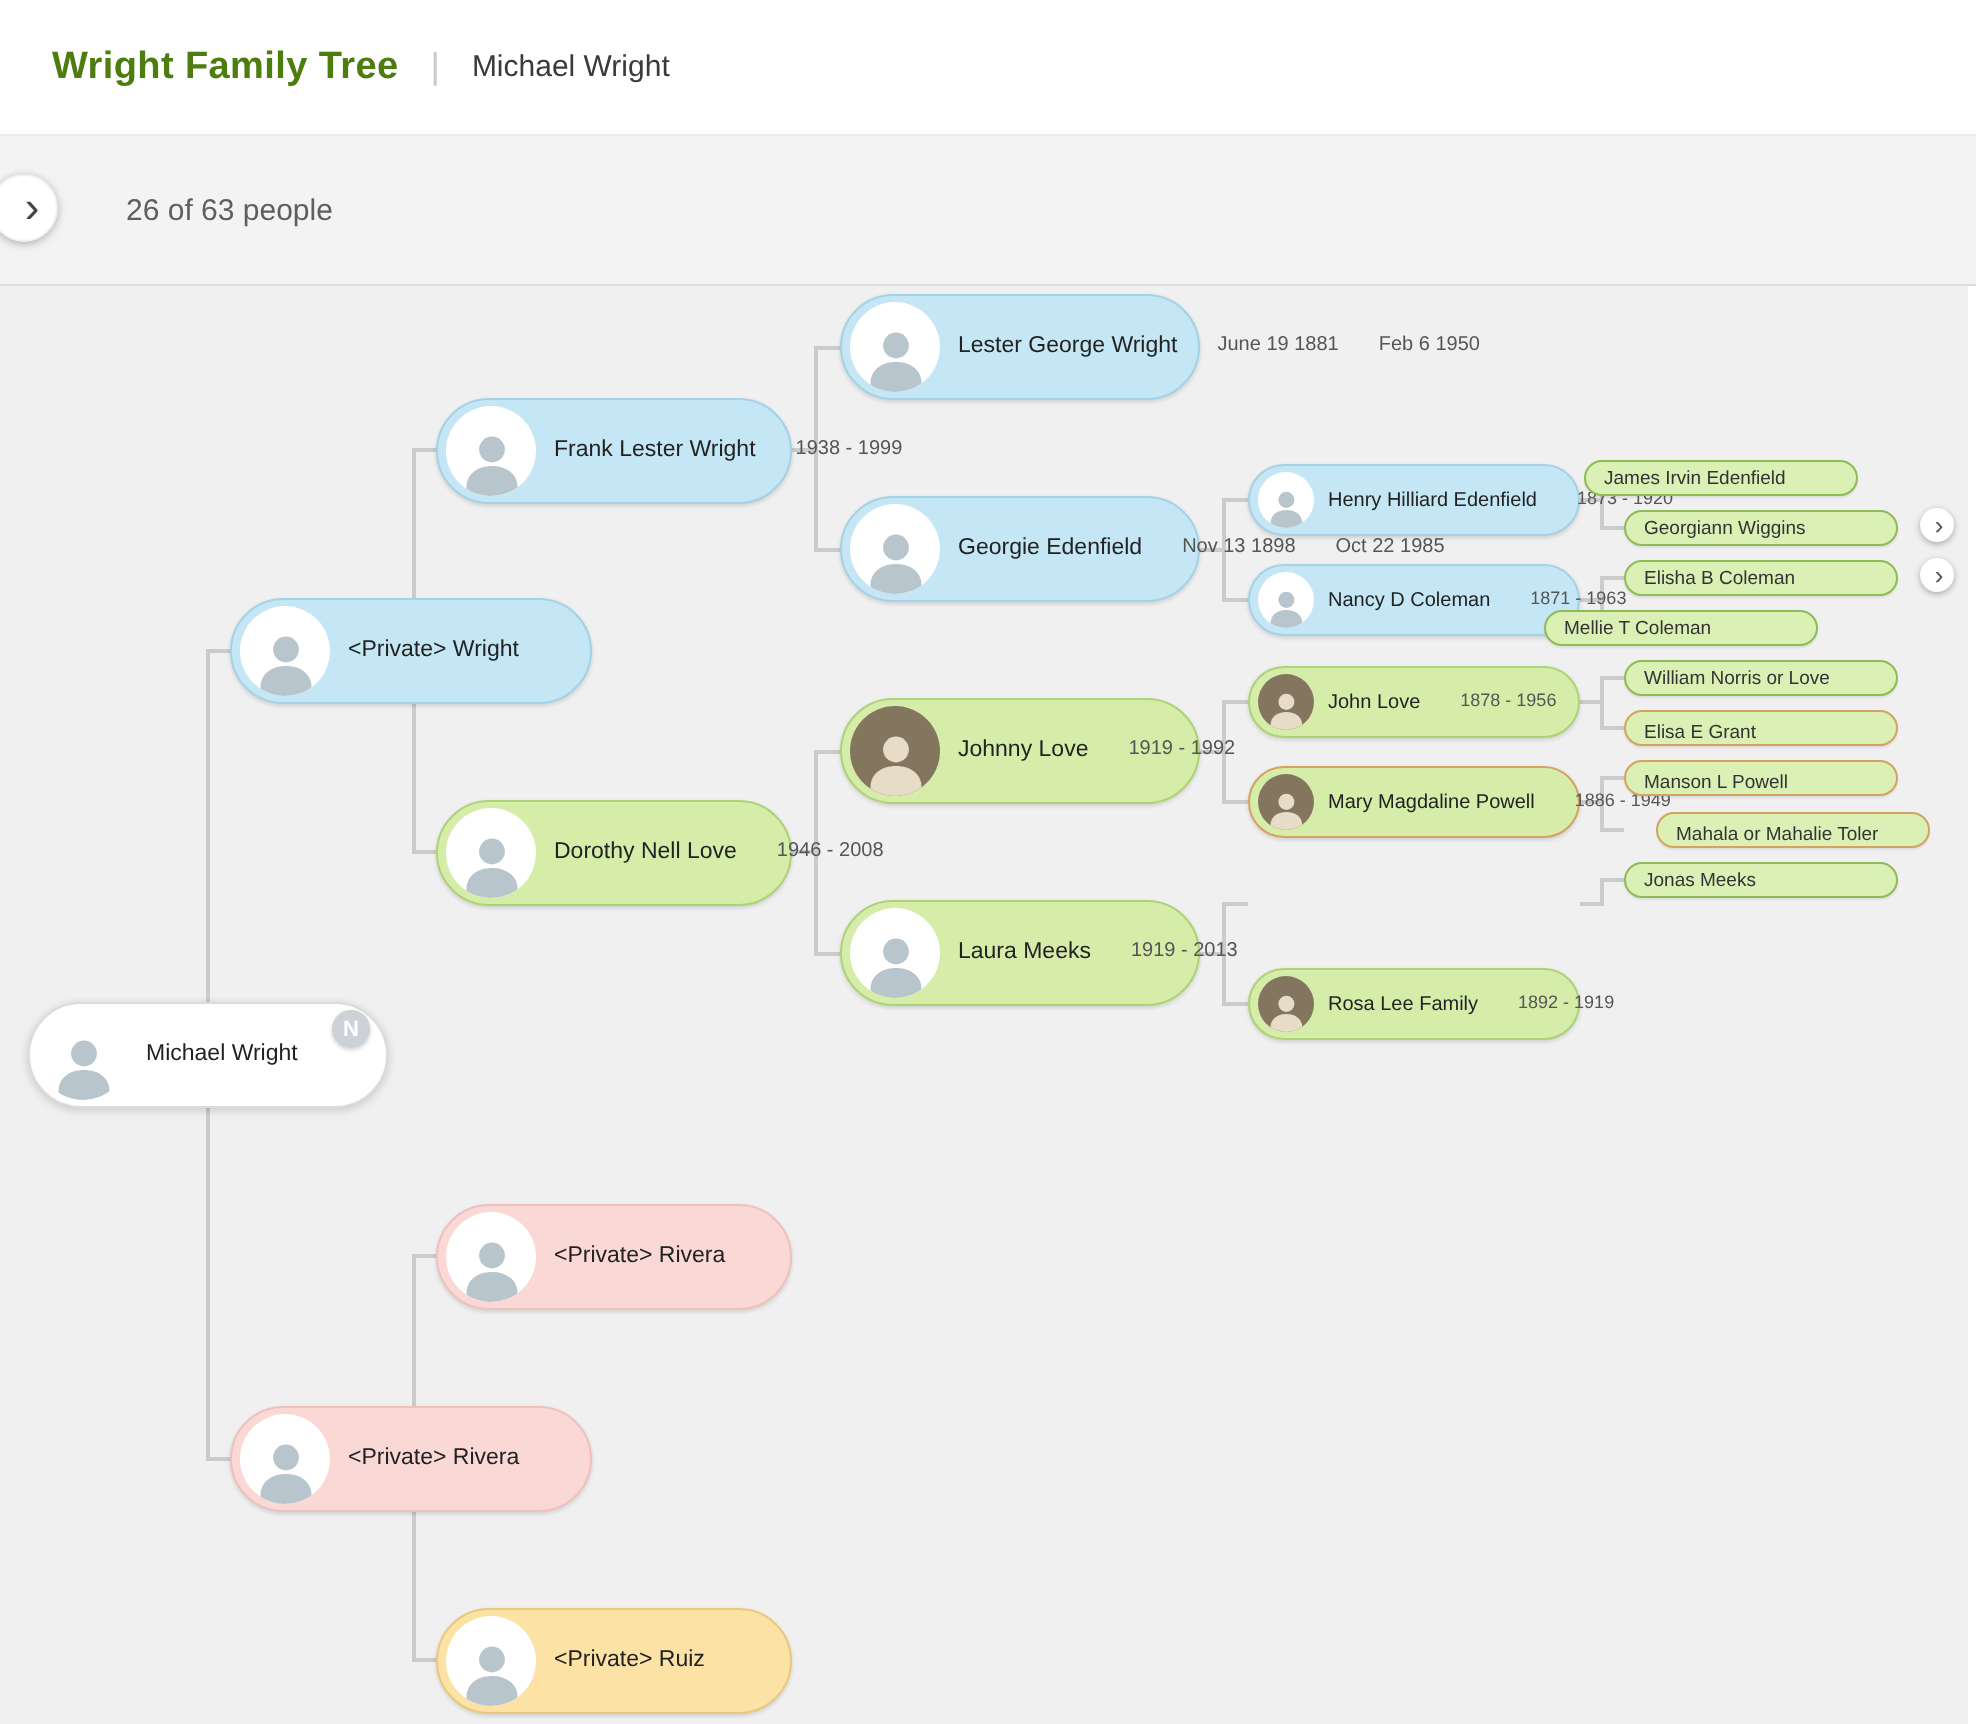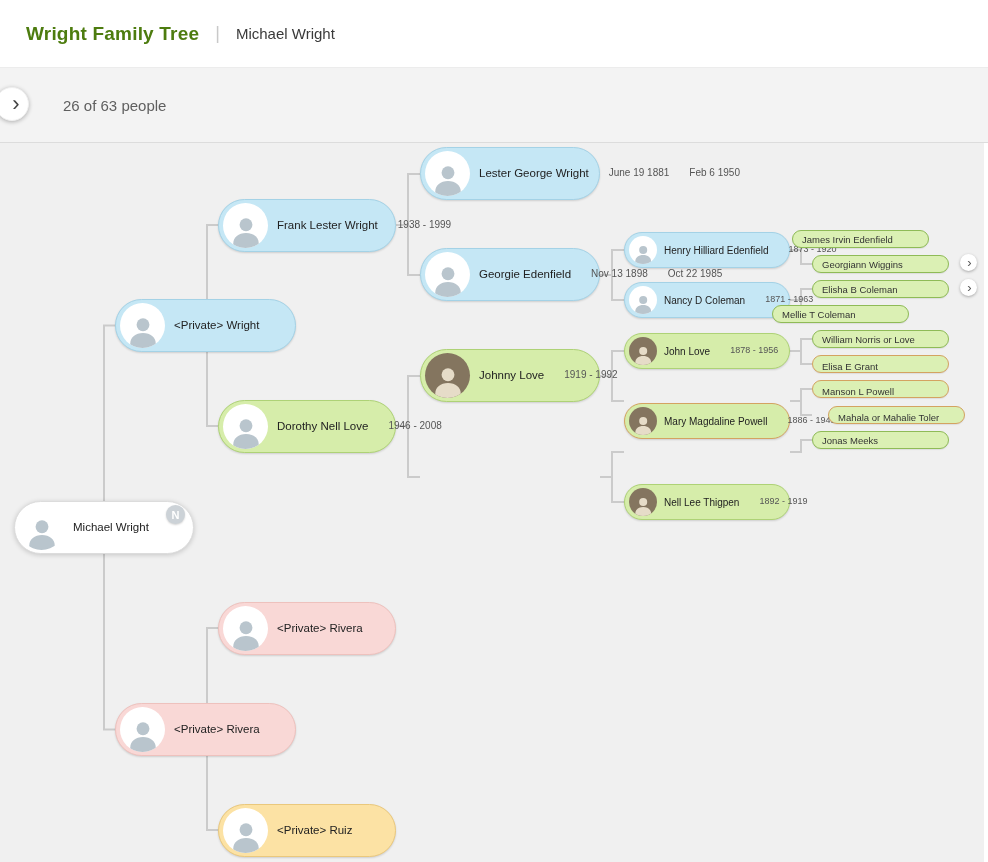--- a/index.html
+++ b/index.html
@@ -21,21 +21,21 @@
   .connectors path{stroke:var(--line);stroke-width:2;fill:none;}
 
   .node{position:absolute;display:flex;align-items:center;border:1px solid;border-radius:999px;box-shadow:0 1px 2px rgba(0,0,0,.14);cursor:pointer;}
   .node.lg{height:53px;padding:0 8px 0 4px;}
   .node.md{height:36px;padding:0 6px 0 4px;}
   .blue{background:var(--blue_bg);border-color:var(--blue_border);}
   .green{background:var(--green_bg);border-color:var(--green_border);}
   .pink{background:var(--pink_bg);border-color:var(--pink_border);}
   .yellow{background:var(--yellow_bg);border-color:var(--yellow_border);}
   .white{background:var(--white_bg);border-color:var(--white_border);box-shadow:0 1px 5px rgba(0,0,0,.18);}
-  .node.tan{border-color:var(--tan_border);margin-top:20px;}
+  .node.tan{border-color:var(--tan_border);}
 
   .avatar{flex:0 0 auto;border-radius:50%;background:#fff;overflow:hidden;display:flex;align-items:flex-end;justify-content:center;}
   .lg .avatar{width:45px;height:45px;margin-right:9px;}
   .md .avatar{width:28px;height:28px;margin-right:7px;}
   .avatar svg{width:80%;height:80%;display:block;}
   .avatar svg .sil{fill:var(--silhouette);}
   .avatar.photo{background:var(--photo_bg);}
   .avatar.photo svg .sil{fill:var(--photo_fg);}
 
   .ntext{display:flex;flex-direction:row;min-width:0;gap:20px;}
@@ -197,20 +197,32 @@
           <circle class="sil" cx="12" cy="8.5" r="4.3"></circle>
           <path class="sil" d="M12 14c-5 0-8.5 2.8-8.5 7v3.5h17V21c0-4.2-3.5-7-8.5-7z"></path>
         </svg>
     </span>
     <span class="ntext">
       <span class="nname">Johnny Love</span>
       <span class="ndates">1919 - 1992</span>
     </span>
   </div>
 
+  <div class="node lg green" style="left:420px;top:307px;width:180px">
+    <span class="avatar">
+      <svg viewBox="0 0 24 24">
+          <circle class="sil" cx="12" cy="8.5" r="4.3"></circle>
+          <path class="sil" d="M12 14c-5 0-8.5 2.8-8.5 7v3.5h17V21c0-4.2-3.5-7-8.5-7z"></path>
+        </svg>
+    </span>
+    <span class="ntext">
+      <span class="nname">Laura Meeks</span>
+      <span class="ndates">1919 - 2013</span>
+    </span>
+  </div>
 
   <div class="node md blue" style="left:624px;top:89px;width:166px">
     <span class="avatar">
       <svg viewBox="0 0 24 24">
           <circle class="sil" cx="12" cy="8.5" r="4.3"></circle>
           <path class="sil" d="M12 14c-5 0-8.5 2.8-8.5 7v3.5h17V21c0-4.2-3.5-7-8.5-7z"></path>
         </svg>
     </span>
     <span class="ntext">
       <span class="nname">Henry Hilliard Edenfield</span>
@@ -259,21 +271,21 @@
 
 
   <div class="node md green" style="left:624px;top:341px;width:166px">
     <span class="avatar photo">
       <svg viewBox="0 0 24 24">
           <circle class="sil" cx="12" cy="8.5" r="4.3"></circle>
           <path class="sil" d="M12 14c-5 0-8.5 2.8-8.5 7v3.5h17V21c0-4.2-3.5-7-8.5-7z"></path>
         </svg>
     </span>
     <span class="ntext">
-      <span class="nname">Nell Lee Thigpen</span>
+      <span class="nname">Rosa Lee Family</span>
       <span class="ndates">1892 - 1919</span>
     </span>
   </div>
 
   <div class="pill" style="left:792px;top:87px">
     <span class="pill-label">James Irvin Edenfield</span>
   </div>
   <div class="pill" style="left:812px;top:112px">
     <span class="pill-label">Georgiann Wiggins</span>
   </div>

